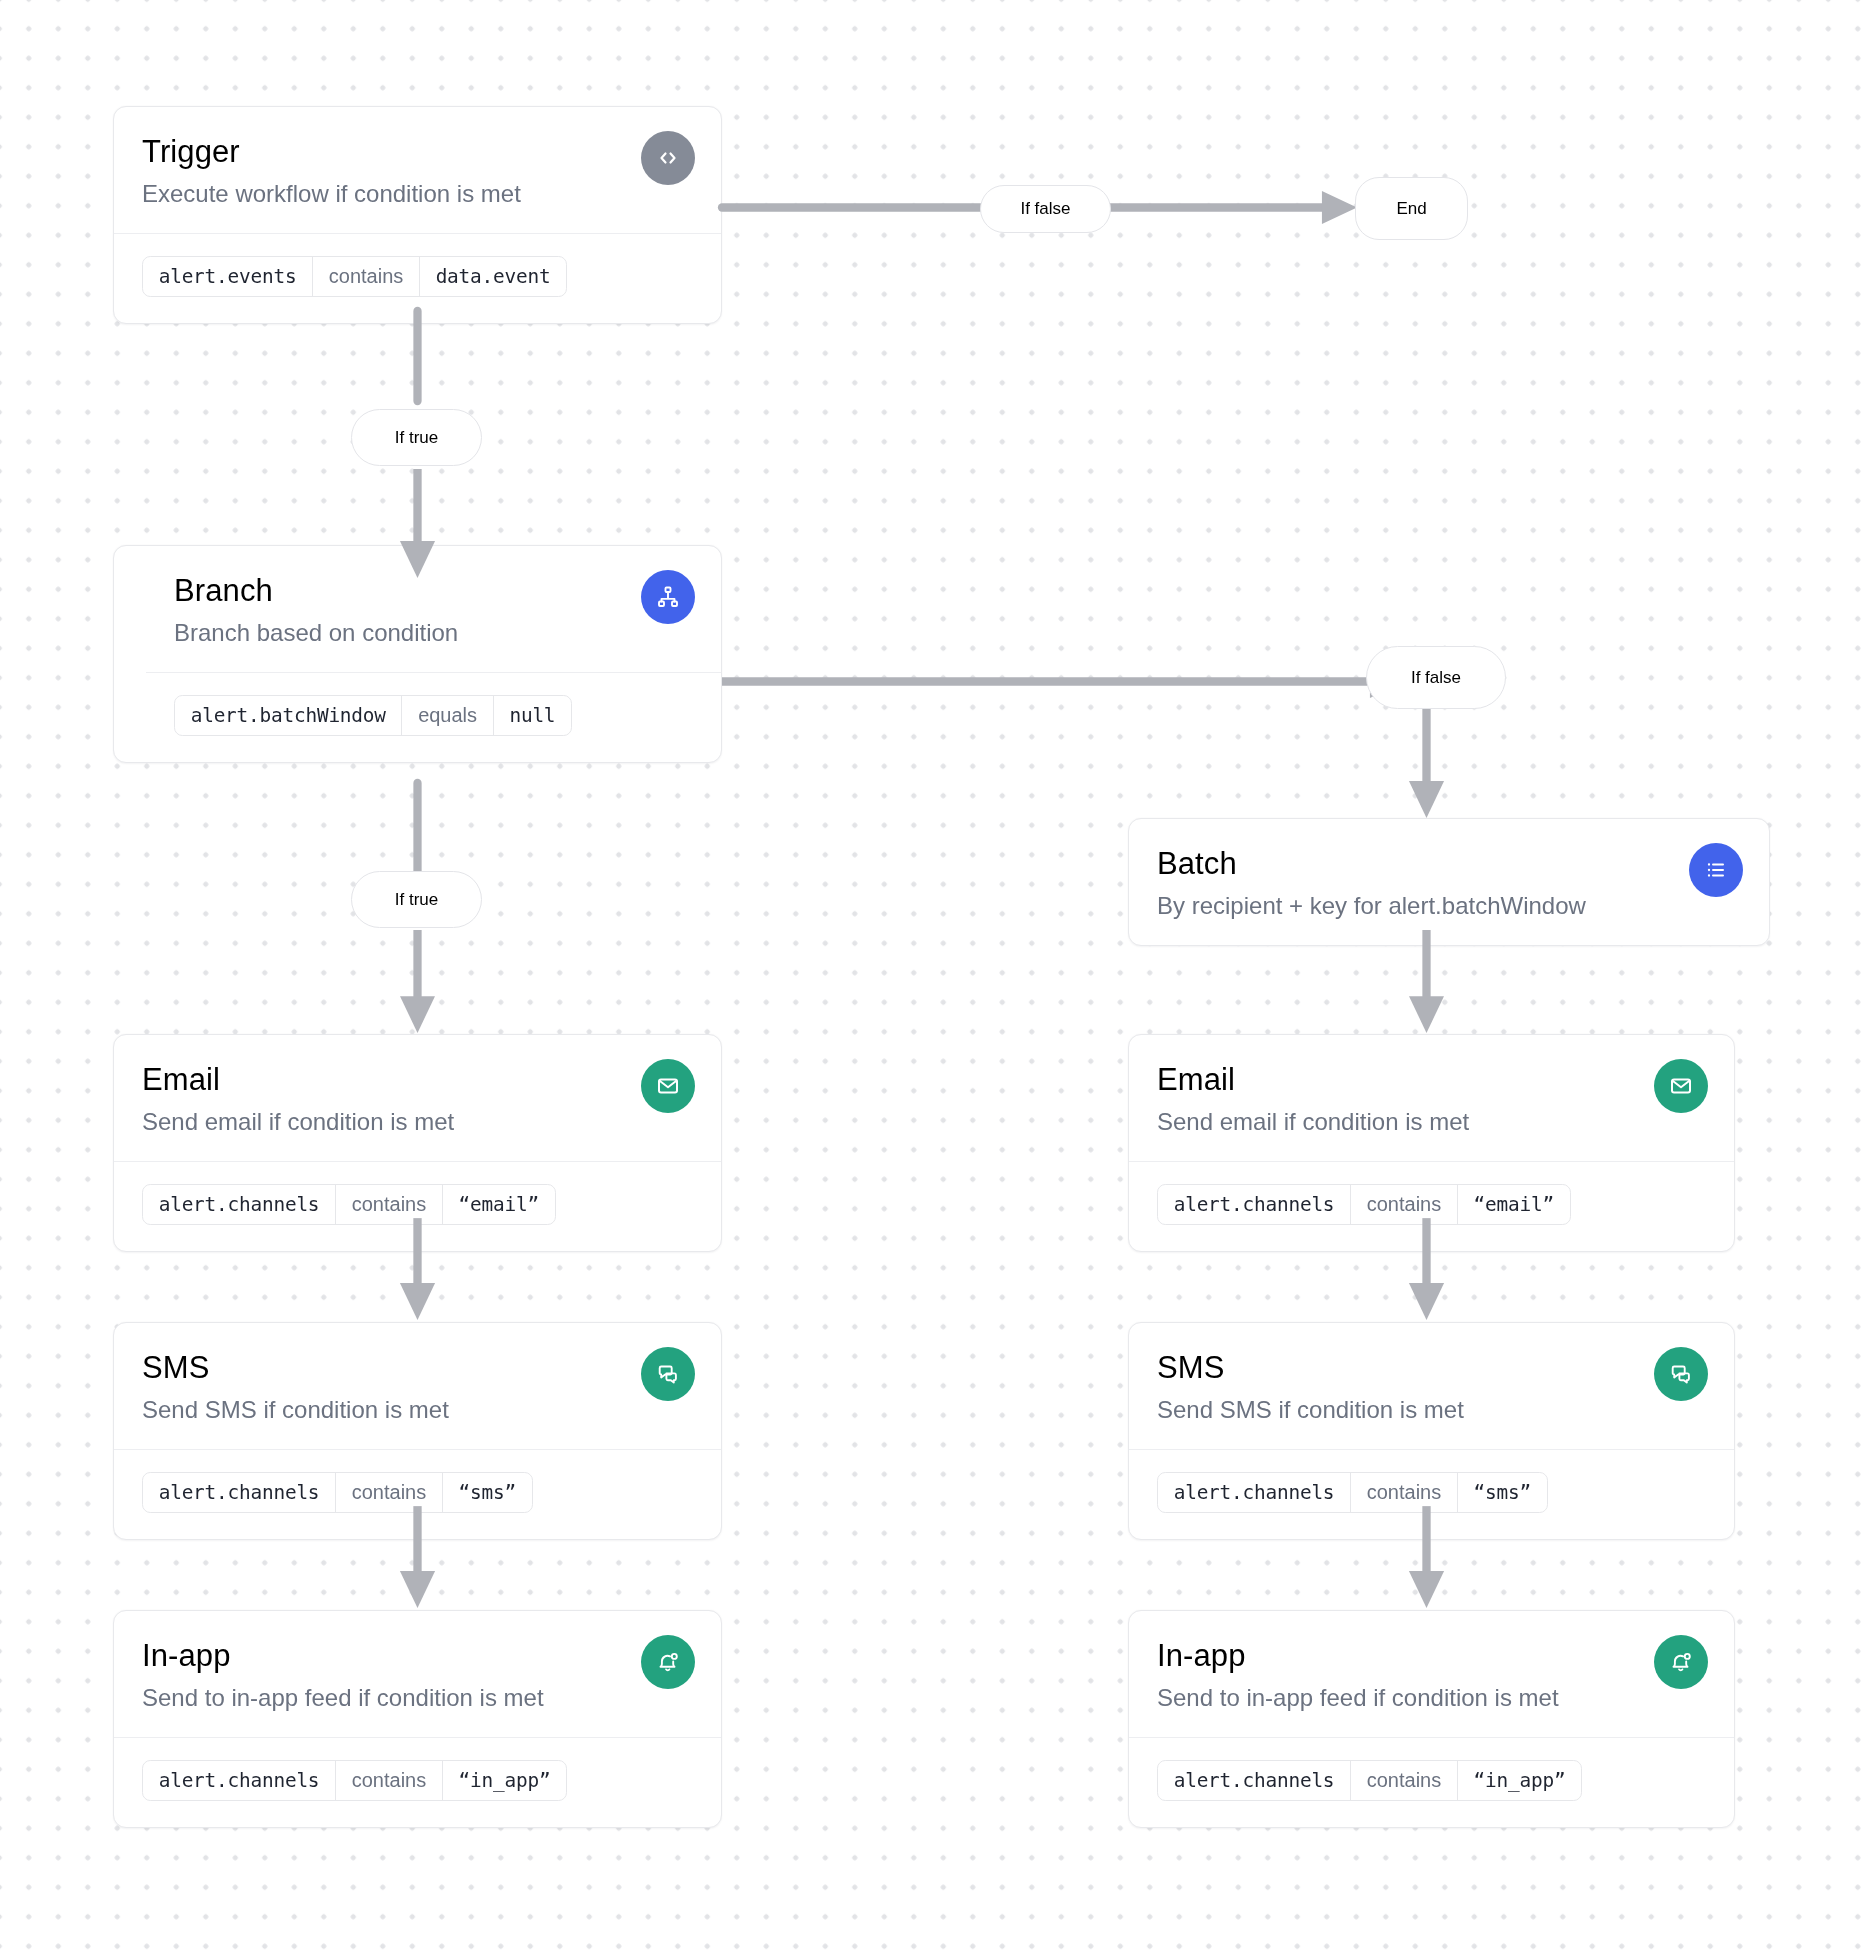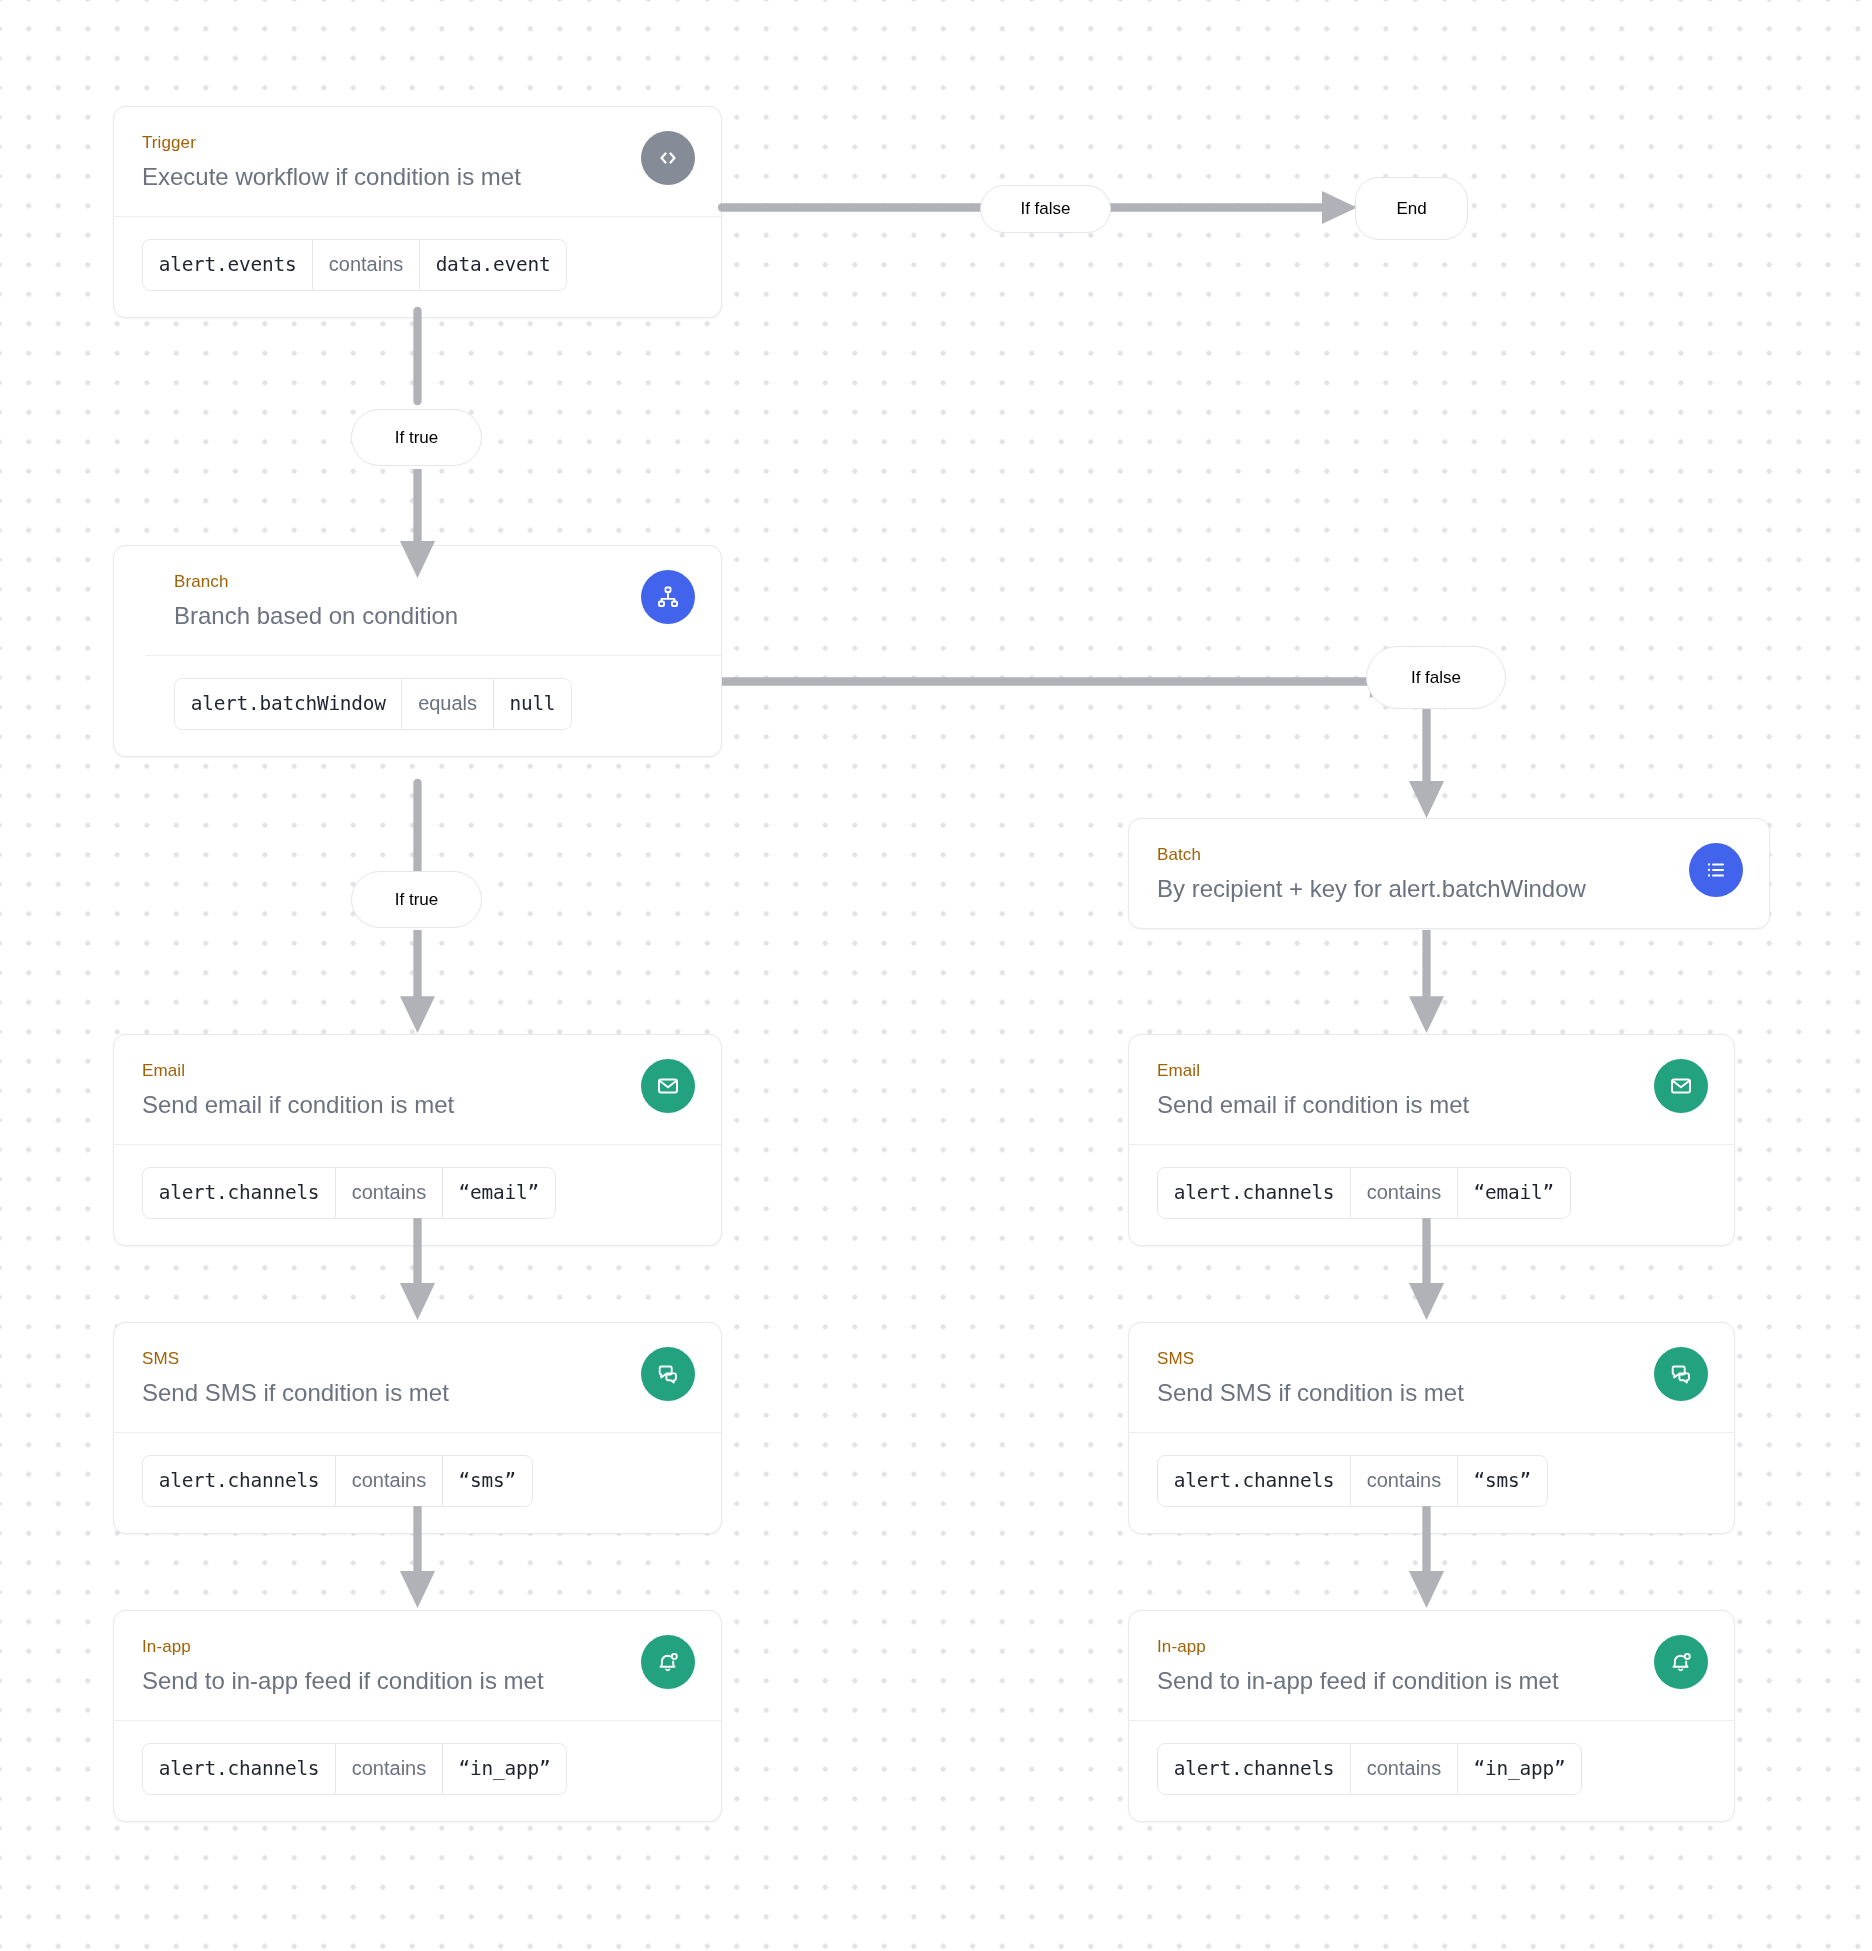--- a/index.html
+++ b/index.html
@@ -31,23 +31,23 @@
     border-radius: 13px;
     box-shadow: 0 0.9px 1.8px rgba(16,24,40,0.05);
     overflow: hidden;
   }
   .node-head {
     position: relative;
     padding: 26px 28px 24px 28px;
     min-height: 109px;
   }
   .node-title {
-    font-size: 17px;
+    font-size: 31px;
     line-height: 1.22;
-    color: #a16207;
+    color: #000000;
     font-weight: 400;
     letter-spacing: 0.1px;
   }
   .node-sub {
     margin-top: 8.3px;
     font-size: 24px;
     line-height: 1.25;
     color: #6b7280;
     font-weight: 400;
   }
@@ -78,21 +78,21 @@
   .badge-green { background: #23a27f; }
 
   
   .cond {
     display: inline-flex;
     align-items: stretch;
     border: 0.9px solid #e6e7ea;
     border-radius: 8.3px;
     background: #ffffff;
     overflow: hidden;
-    height: 52px;
+    height: 41px;
   }
   .cond-seg {
     display: flex;
     align-items: center;
     padding: 0 15.7px;
     font-size: 20px;
     white-space: nowrap;
   }
   .cond-seg + .cond-seg { border-left: 0.9px solid #e6e7ea; }
   .cond-field, .cond-value {

